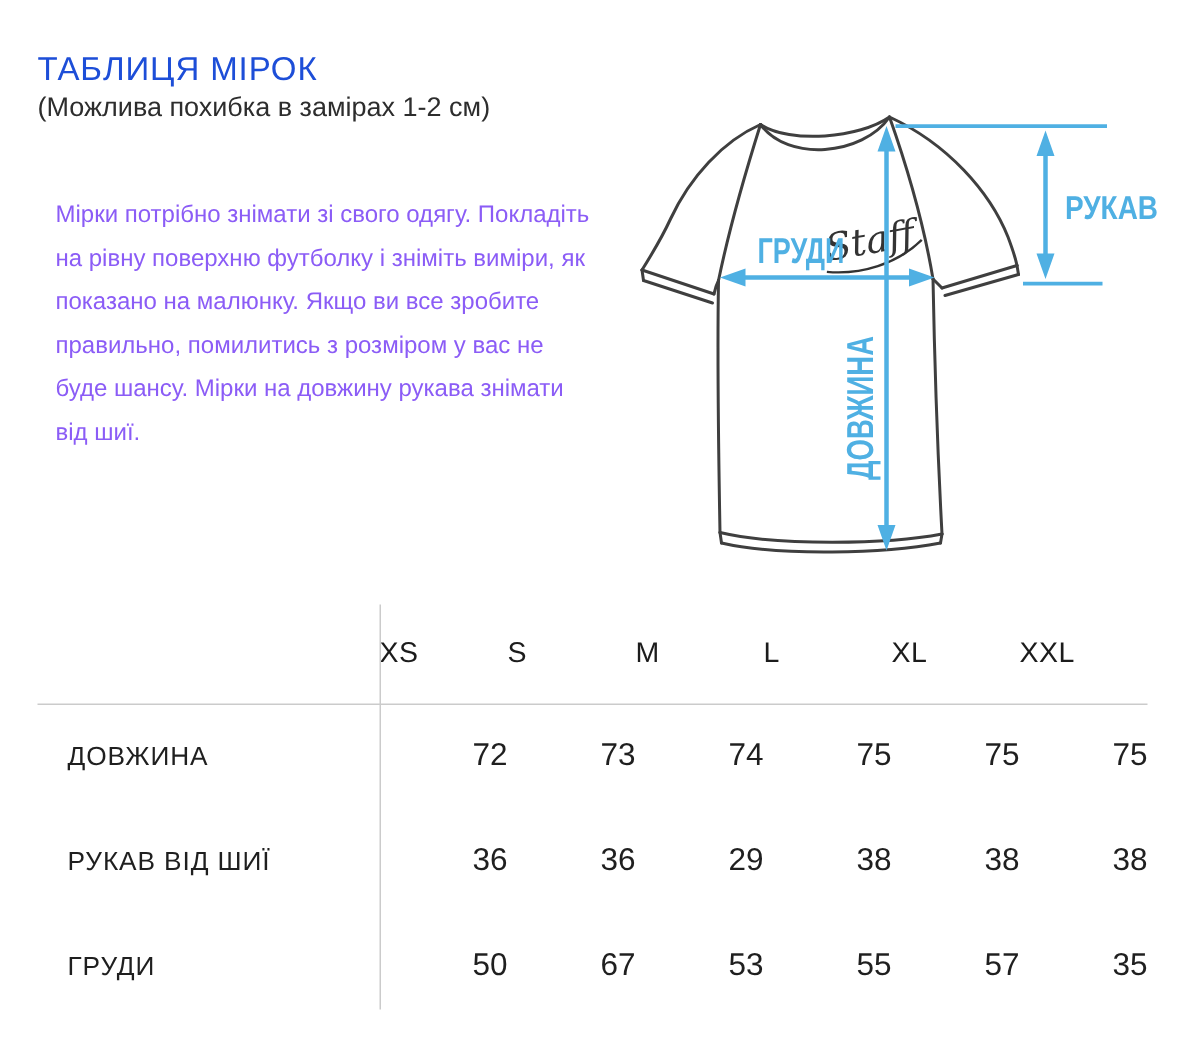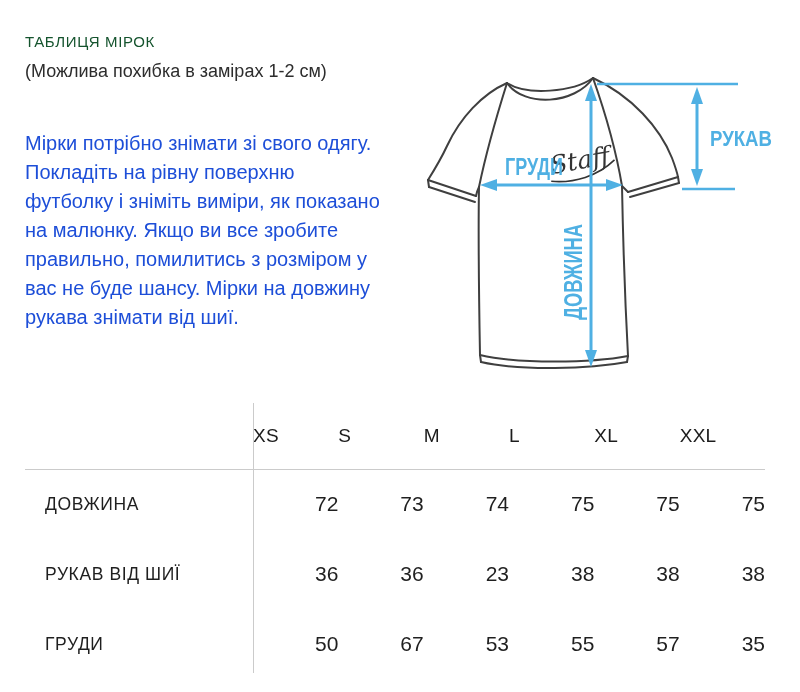--- a/index.html
+++ b/index.html
@@ -1,25 +1,25 @@
 <!DOCTYPE html>
 <html style="--accent: #4fb0e3; --outline: #3f3f3f;"><head>
 <meta charset="utf-8">
 <style>
   * { margin:0; padding:0; box-sizing:border-box; }
   html,body { width:800px; height:692px; background:#ffffff;
               font-family:"Liberation Sans", sans-serif; color:#2b2b2b; }
   .page { position:relative; width:800px; height:692px; overflow:hidden; background:#fff; }
 
-  .page-title { position:absolute; left:25px; top:33px; font-size:15px;
-                letter-spacing:0.6px; color:#14532d; font-weight:400; }
+  .page-title { position:absolute; left:25px; top:33px; font-size:22px;
+                letter-spacing:0.6px; color:#1d4ed8; font-weight:400; }
   .page-subtitle { position:absolute; left:25px; top:61px; font-size:18px; color:#2d2d2d; }
 
-  .instructions { position:absolute; left:25px; top:129px; width:362px;
-                  font-size:20px; line-height:29px; color:#1d4ed8; }
+  .instructions { position:absolute; left:37px; top:129px; width:362px;
+                  font-size:16px; line-height:29px; color:#8b5cf6; }
 
   .diagram { position:absolute; left:400px; top:50px; width:400px; height:340px; }
   .shirt { stroke:var(--outline,#3f3f3f); stroke-width:2; fill:none;
            stroke-linecap:round; stroke-linejoin:round; }
   .blue-line { stroke:var(--accent,#4fb0e3); stroke-width:2.5; fill:none; }
   .blue-shaft { stroke:var(--accent,#4fb0e3); stroke-width:3; fill:none; }
   .blue-head { fill:var(--accent,#4fb0e3); stroke:none; }
   .blue-label { fill:var(--accent,#4fb0e3); font-family:"Liberation Sans",sans-serif;
                 font-weight:bold; }
   .brand { fill:#333333; font-family:"DejaVu Serif", serif; font-style:italic; }
@@ -133,21 +133,21 @@
       <div class="cell">74</div>
       <div class="cell">75</div>
       <div class="cell">75</div>
       <div class="cell">75</div>
     </div>
 
     <div class="trow tbody-row">
       <div class="row-label">РУКАВ ВІД ШИЇ</div>
       <div class="cell">36</div>
       <div class="cell">36</div>
-      <div class="cell">23</div>
+      <div class="cell">29</div>
       <div class="cell">38</div>
       <div class="cell">38</div>
       <div class="cell">38</div>
     </div>
 
     <div class="trow tbody-row">
       <div class="row-label">ГРУДИ</div>
       <div class="cell">50</div>
       <div class="cell">67</div>
       <div class="cell">53</div>

